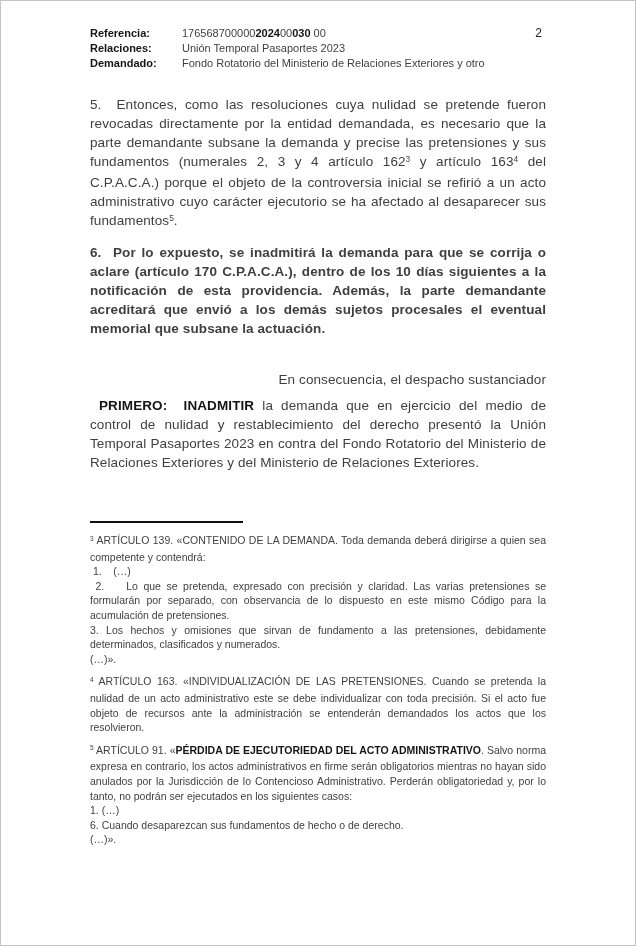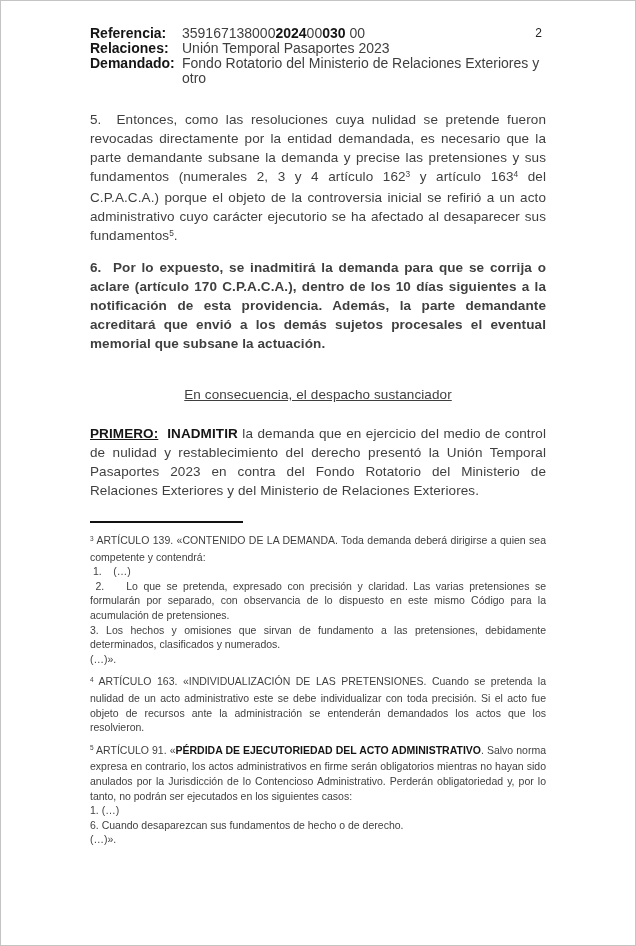--- a/index.html
+++ b/index.html
@@ -8,51 +8,51 @@
     width:636px;height:946px;
     background:#ffffff;
     box-sizing:border-box;
     padding:26px 90px 0 90px;
     font-family:"Liberation Sans",sans-serif;
     color:#3f3f3f;
     overflow:hidden;
     box-shadow:inset 0 0 0 1px #c4c4c4;
   }
   
-  .header{font-size:14px;line-height:15px;}
+  .header{font-size:11px;line-height:15px;}
   .header-row{display:flex;}
   .header-label{font-weight:700;color:#151515;width:92px;flex:none;}
   .header-value{flex:1;}
   .page-number{position:absolute;top:26px;right:94px;font-size:12px;color:#222;}
   
   .body-blocks{margin-top:24px;font-size:13.5px;line-height:19px;text-align:justify;letter-spacing:0.1px;}
   .block{margin:0 0 11px 0;}
   [data-name="paragraph-6"]{margin-bottom:32px;font-weight:bold;}
-  [data-name="closing-line"]{text-align:center;margin-bottom:20px;text-decoration:underline;}
+  [data-name="closing-line"]{text-align:right;margin-bottom:7px;}
   [data-name="resuelve-heading"]{text-align:center;font-weight:700;color:#151515;margin-bottom:17px;}
   [data-name="primero-paragraph"]{margin-bottom:0;}
   .b{font-weight:700;color:#151515;}
-  .u{text-decoration:underline;}
+  .u{margin-left:9px;}
   .sup{font-size:0.62em;position:relative;top:-0.5em;letter-spacing:0;}
   
   .footnote-area{position:absolute;left:90px;right:90px;top:521px;}
   .footnote-sep{width:153px;border-top:2px solid #111111;margin-bottom:10px;}
   .footnotes{font-size:10.5px;line-height:14.6px;text-align:justify;color:#3f3f3f;}
   .footnote{margin-bottom:8px;}
   .fn-para{margin:0;}
 </style>
 </head>
 <body>
 
 <div class="page" data-name="document-page">
   <div class="page-number" data-name="page-number">2</div>
   <div class="header" id="header-rows" data-name="case-header">
       <div class="header-row" data-name="reference-row">
         <span class="header-label" data-name="header-label">Referencia:</span>
-        <span class="header-value" data-name="header-value"><span class="" data-name="text-run">359167138000</span><span class="b " data-name="text-run">2024</span><span class="" data-name="text-run">00</span><span class="b " data-name="text-run">030</span><span class="" data-name="text-run"> 00</span></span>
+        <span class="header-value" data-name="header-value"><span class="" data-name="text-run">176568700000</span><span class="b " data-name="text-run">2024</span><span class="" data-name="text-run">00</span><span class="b " data-name="text-run">030</span><span class="" data-name="text-run"> 00</span></span>
       </div>
       <div class="header-row" data-name="plaintiffs-row">
         <span class="header-label" data-name="header-label">Relaciones:</span>
         <span class="header-value" data-name="header-value"><span class="" data-name="text-run">Unión Temporal Pasaportes 2023</span></span>
       </div>
       <div class="header-row" data-name="defendant-row">
         <span class="header-label" data-name="header-label">Demandado:</span>
         <span class="header-value" data-name="header-value"><span class="" data-name="text-run">Fondo Rotatorio del Ministerio de Relaciones Exteriores y otro</span></span>
       </div>
     </div>

